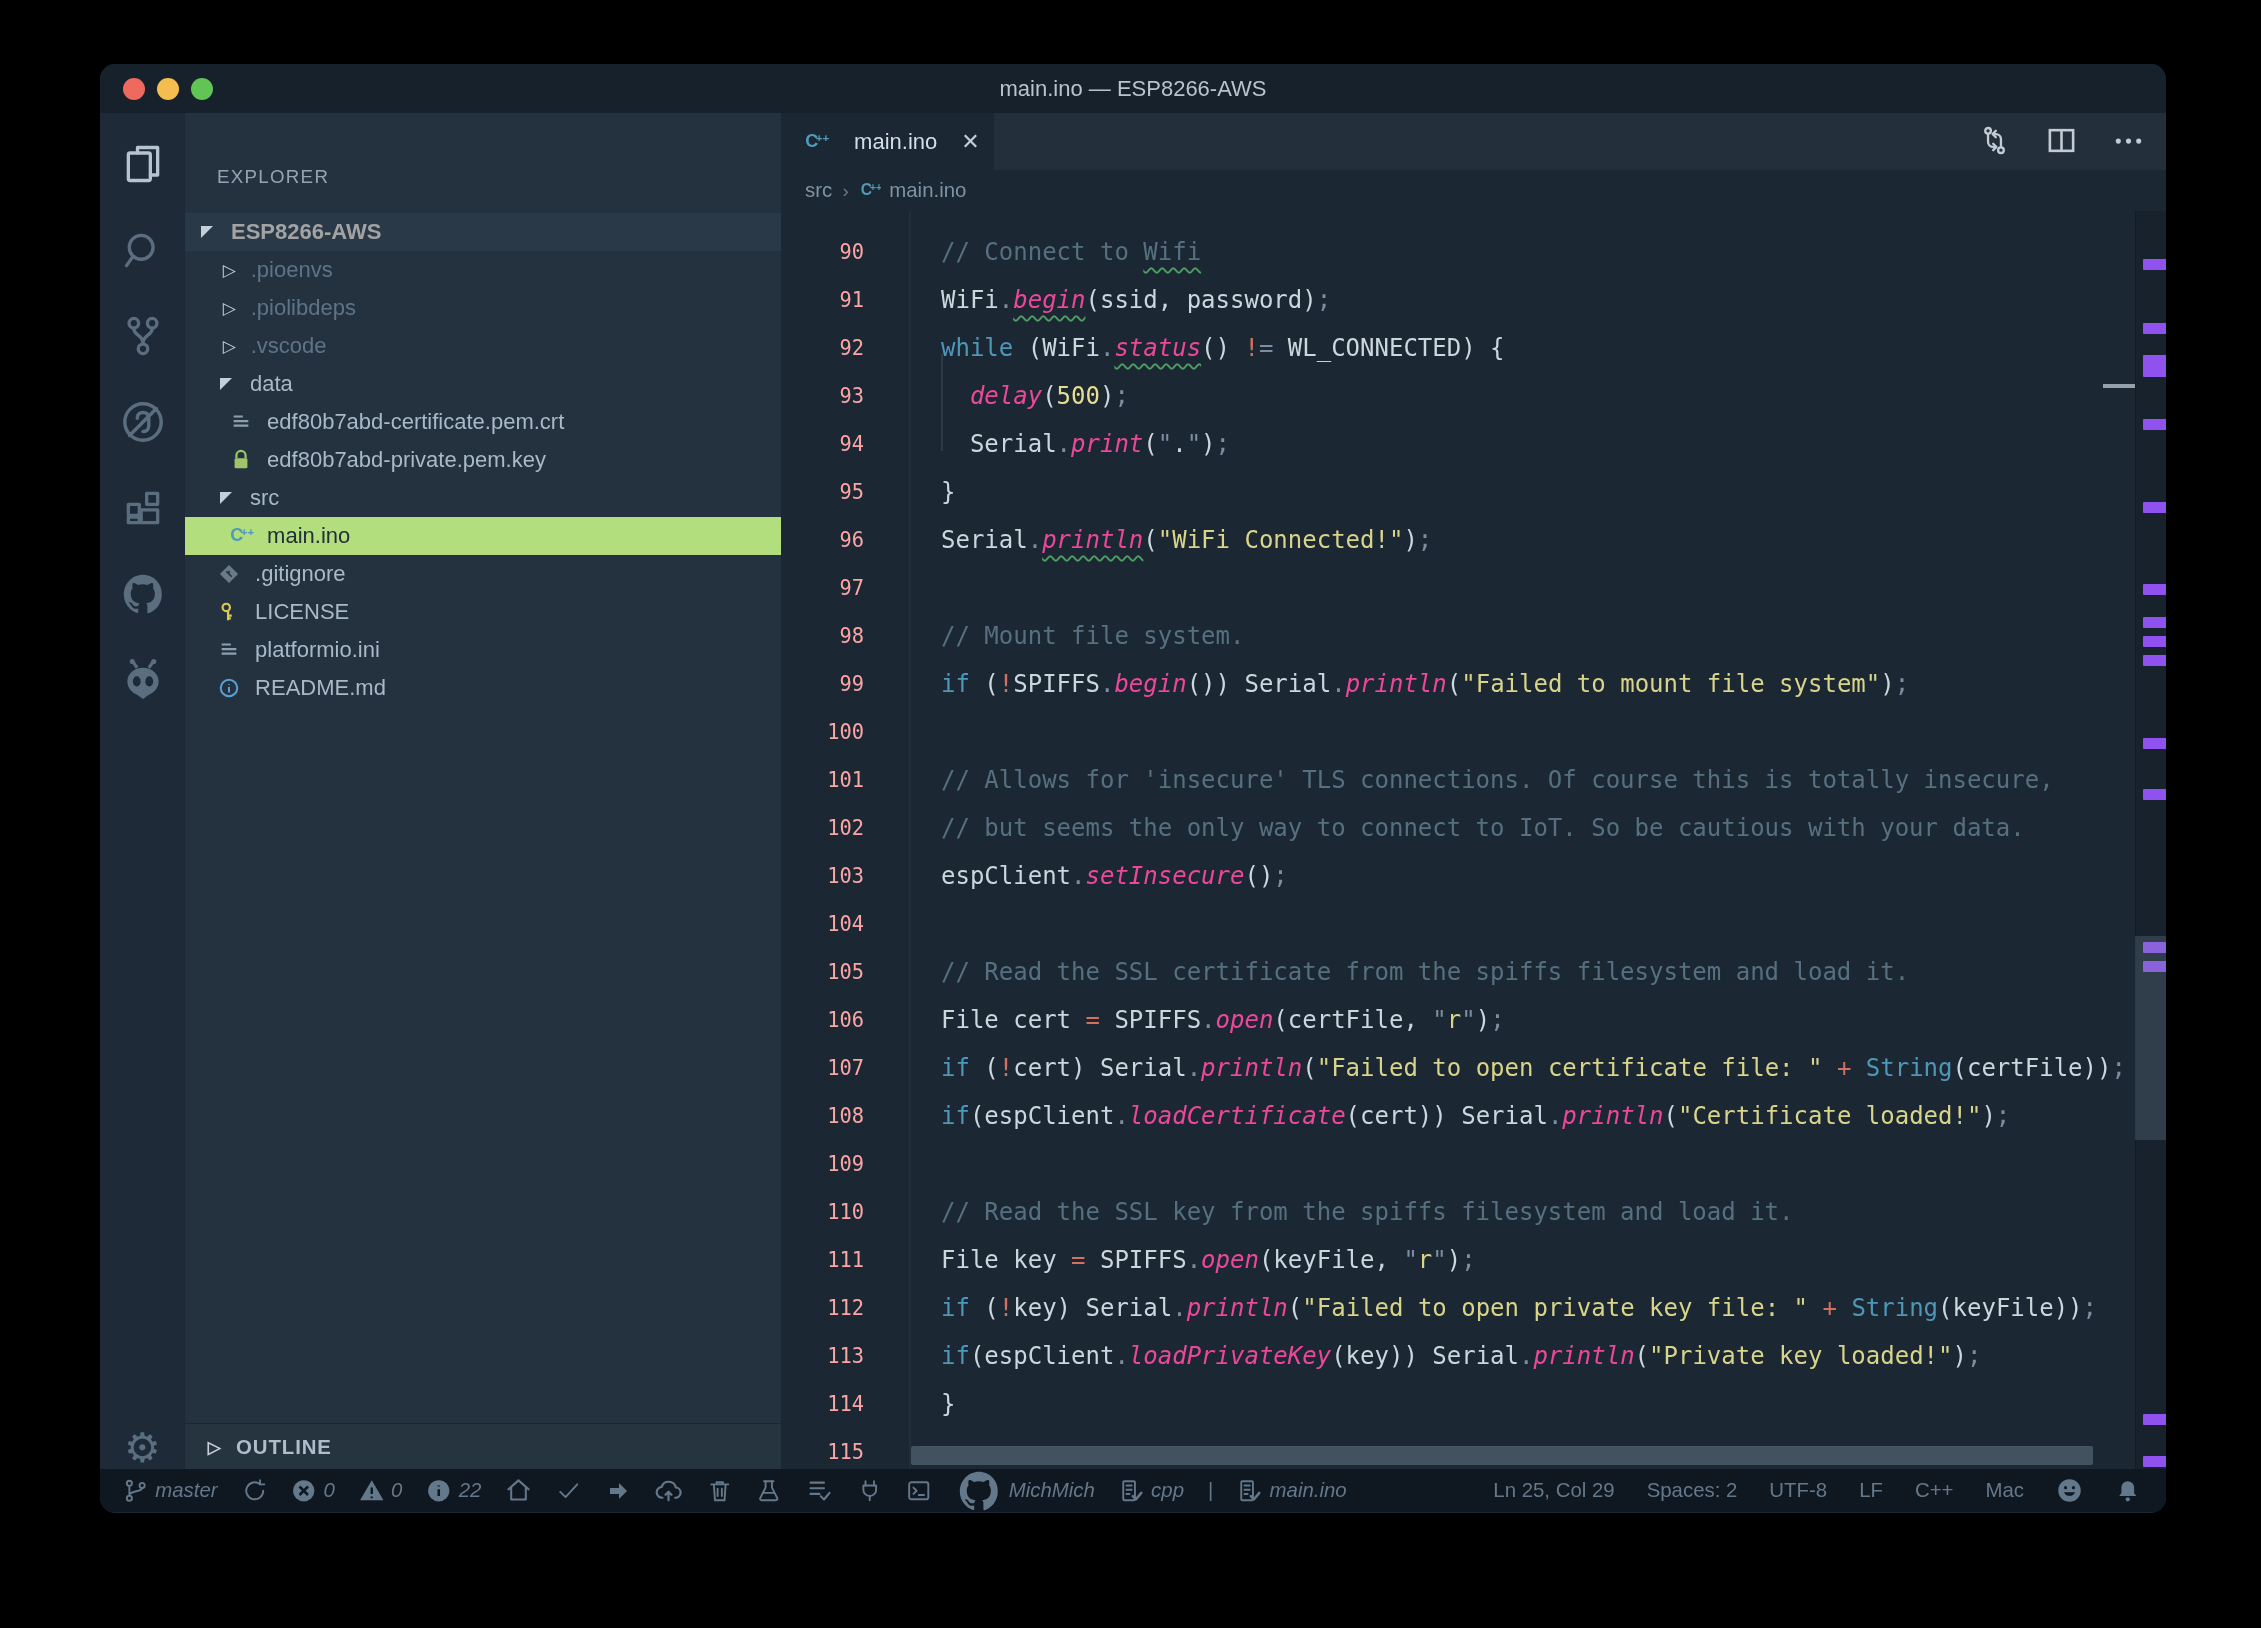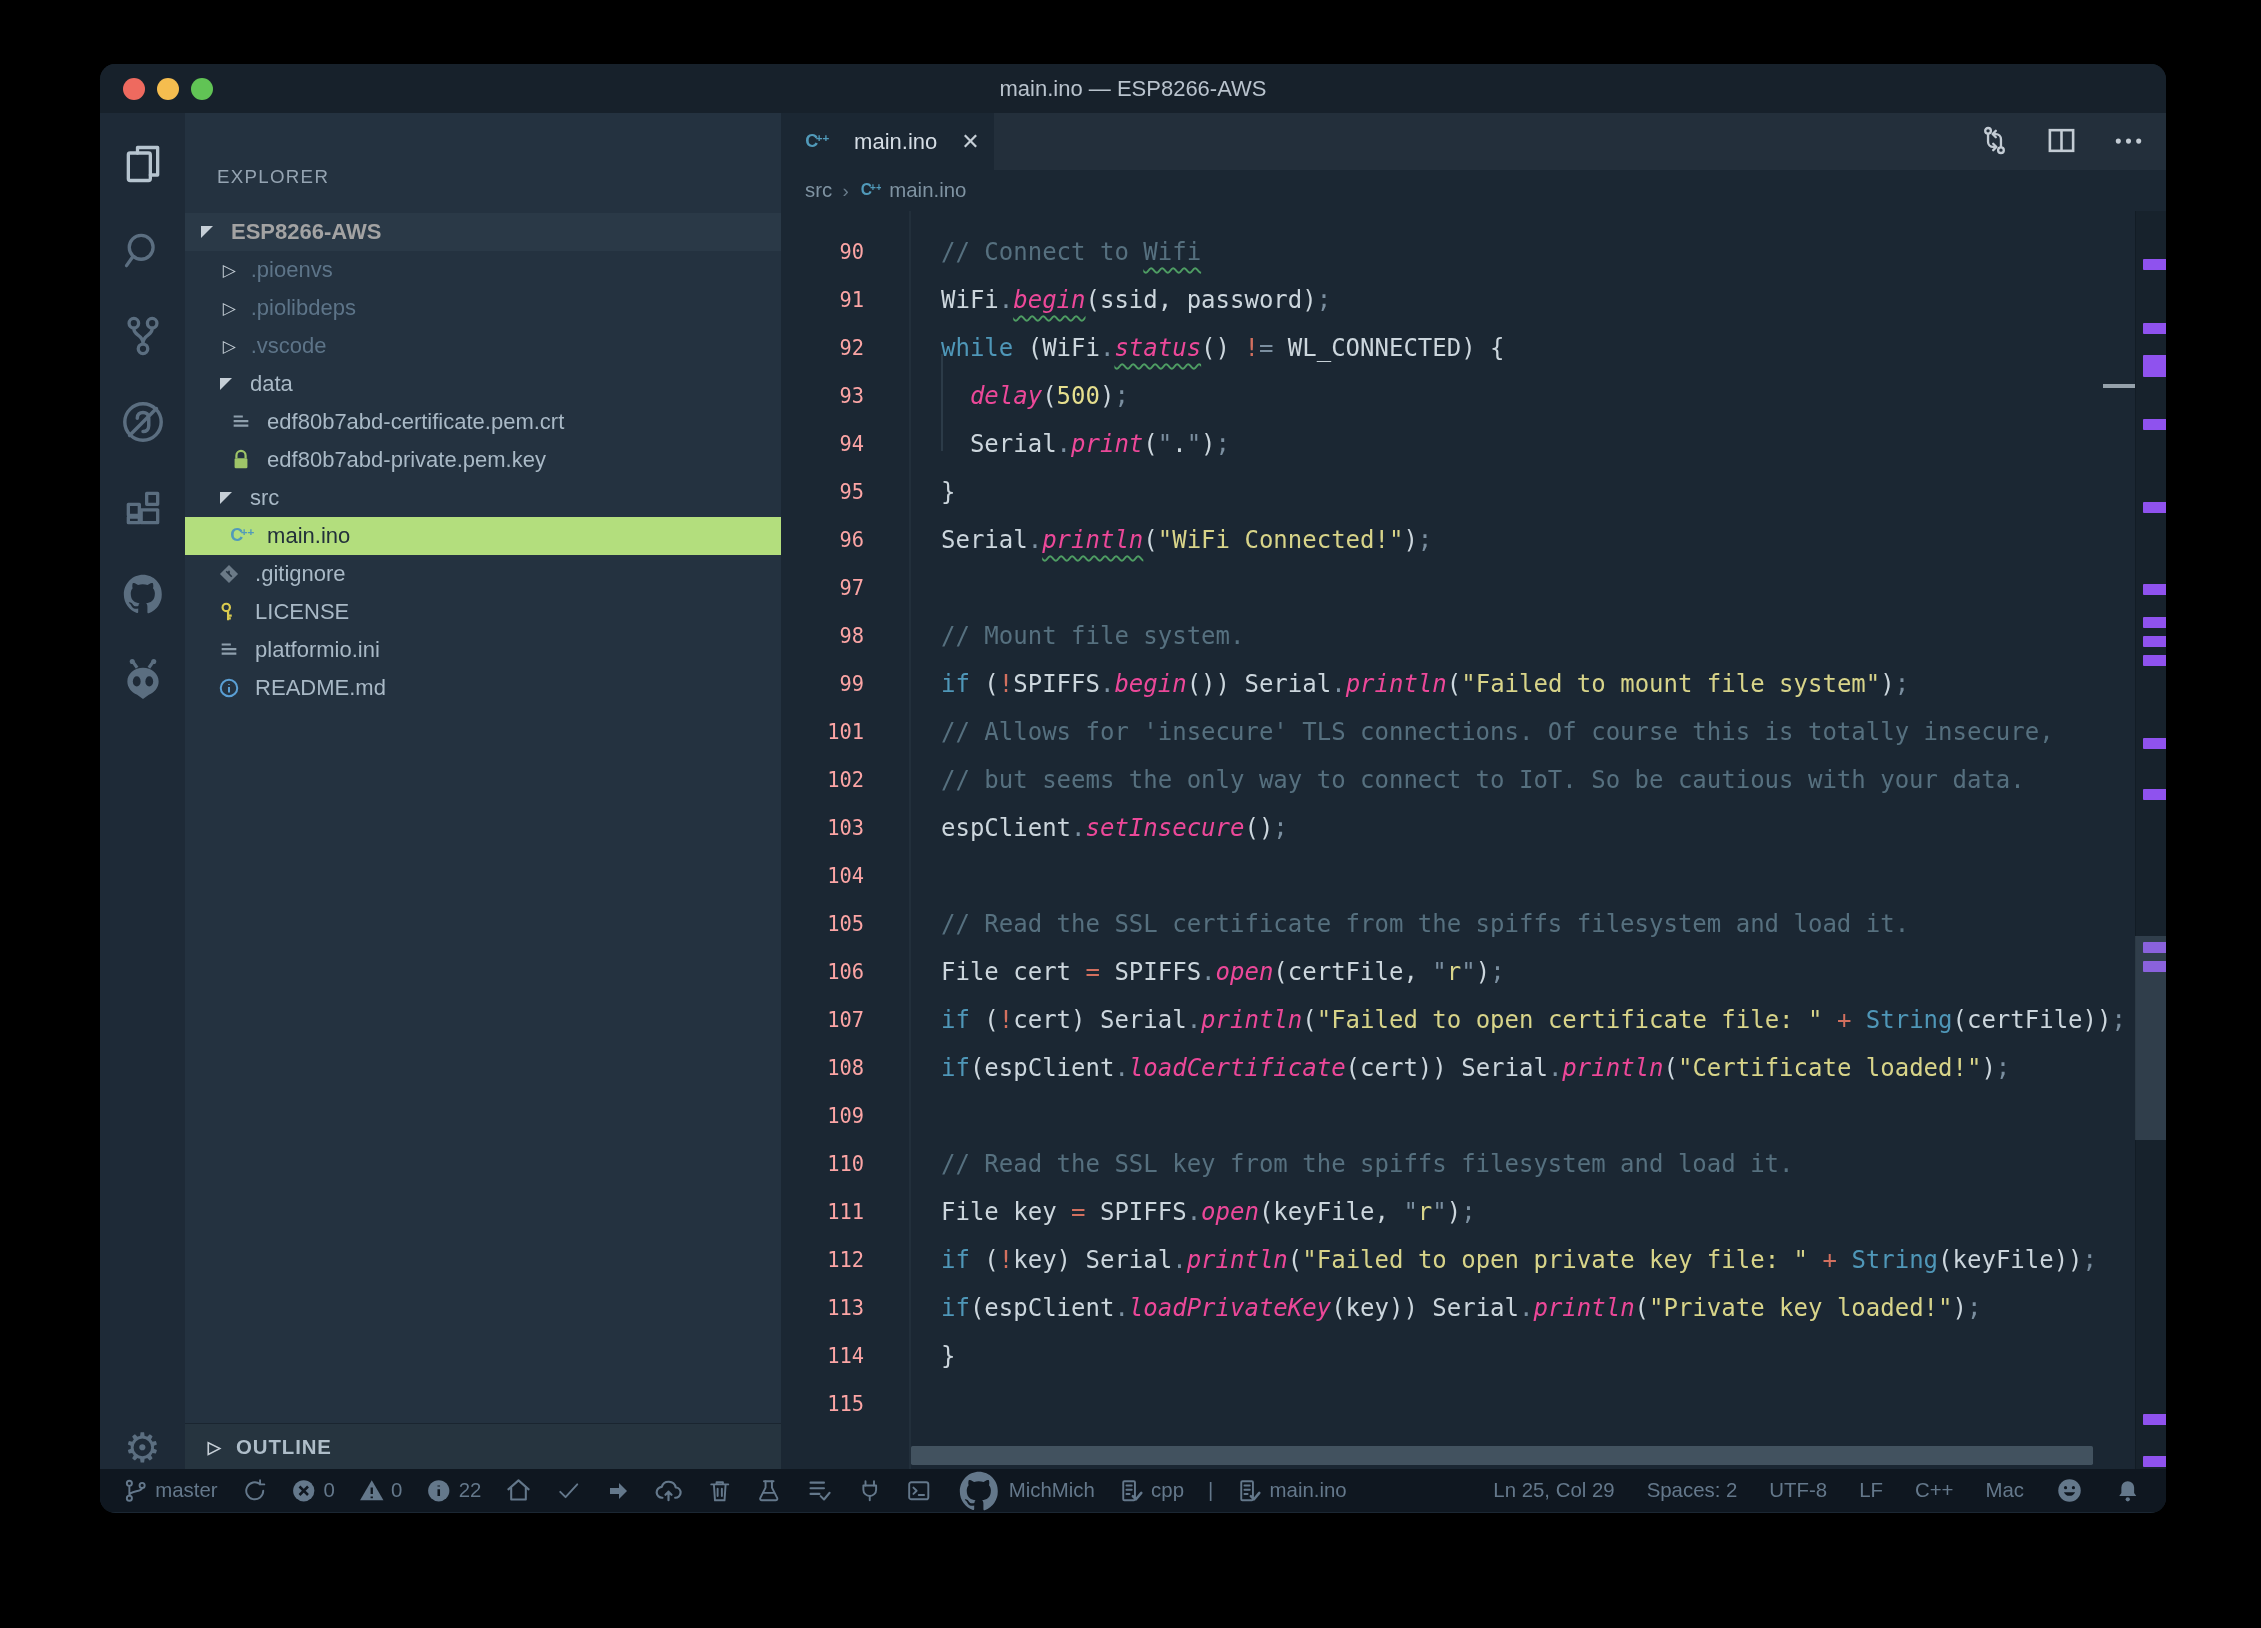--- a/index.html
+++ b/index.html
@@ -58,21 +58,21 @@
   .ov-dash{position:absolute;left:1322px;top:271px;width:32px;height:4.3px;background:#95a1ab;}
   .vthumb{position:absolute;left:1354px;top:823px;width:31px;height:204px;background:rgba(125,148,168,0.25);}
   .hthumb{position:absolute;left:130px;top:1333px;width:1182px;height:18.7px;background:#42525f;border-radius:1.7px;}
   
   .statusbar{position:absolute;left:0;top:1405px;width:2066px;height:43px;background:#0f1720;
     display:flex;align-items:center;color:#64788b;font-size:20.4px;}
   .sb-left{display:flex;align-items:center;margin-left:23px;gap:0;}
   .sb-right{display:flex;align-items:center;margin-left:auto;margin-right:25.5px;}
   .sb-item{display:flex;align-items:center;margin-right:24px;white-space:nowrap;}
   .sb-item svg{display:block;}
-  .sb-item .lbl{margin-left:6.8px;}
+  .sb-item .lbl{margin-left:6.8px;font-style:italic;}
   .sb-right .sb-item{margin-right:0;margin-left:32px;}
 </style>
 </head>
 <body>
 
 <div id="stage">
   <div id="window">
 
     <div class="titlebar">
       <div class="tl r"></div>
@@ -254,20 +254,21 @@
           <div class="code-line"><span class="ln">90</span><span class="lcontent"><span class="cm">// Connect to </span><span class="cm sq">Wifi</span></span></div>
           <div class="code-line"><span class="ln">91</span><span class="lcontent"><span class="pl">WiFi</span><span class="pu">.</span><span class="fn sq">begin</span><span class="pl">(ssid, password)</span><span class="pu">;</span></span></div>
           <div class="code-line"><span class="ln">92</span><span class="lcontent"><span class="kw">while</span><span class="pl"> (</span><span class="pl">WiFi</span><span class="pu">.</span><span class="fn sq">status</span><span class="pl">()</span><span class="pl"> </span><span class="op">!</span><span class="pu">=</span><span class="pl"> WL_CONNECTED</span><span class="pl">) {</span></span></div>
           <div class="code-line"><span class="ln">93</span><span class="lcontent"><span class="pl">  </span><span class="fn">delay</span><span class="pl">(</span><span class="num">500</span><span class="pl">)</span><span class="pu">;</span></span></div>
           <div class="code-line"><span class="ln">94</span><span class="lcontent"><span class="pl">  Serial</span><span class="pu">.</span><span class="fn">print</span><span class="pl">(</span><span class="pu">"</span><span class="pl">.</span><span class="pu">"</span><span class="pl">)</span><span class="pu">;</span></span></div>
           <div class="code-line"><span class="ln">95</span><span class="lcontent"><span class="pl">}</span></span></div>
           <div class="code-line"><span class="ln">96</span><span class="lcontent"><span class="pl">Serial</span><span class="pu">.</span><span class="fn sq">println</span><span class="pl">(</span><span class="str">"WiFi Connected!"</span><span class="pl">)</span><span class="pu">;</span></span></div>
           <div class="code-line"><span class="ln">97</span><span class="lcontent"></span></div>
           <div class="code-line"><span class="ln">98</span><span class="lcontent"><span class="cm">// Mount file system.</span></span></div>
           <div class="code-line"><span class="ln">99</span><span class="lcontent"><span class="kw">if</span><span class="pl"> (</span><span class="op">!</span><span class="pl">SPIFFS</span><span class="pu">.</span><span class="fn">begin</span><span class="pl">()) Serial</span><span class="pu">.</span><span class="fn">println</span><span class="pl">(</span><span class="str">"Failed to mount file system"</span><span class="pl">)</span><span class="pu">;</span></span></div>
+          <div class="code-line"><span class="ln">100</span><span class="lcontent"></span></div>
           <div class="code-line"><span class="ln">101</span><span class="lcontent"><span class="cm">// Allows for 'insecure' TLS connections. Of course this is totally insecure,</span></span></div>
           <div class="code-line"><span class="ln">102</span><span class="lcontent"><span class="cm">// but seems the only way to connect to IoT. So be cautious with your data.</span></span></div>
           <div class="code-line"><span class="ln">103</span><span class="lcontent"><span class="pl">espClient</span><span class="pu">.</span><span class="fn">setInsecure</span><span class="pl">()</span><span class="pu">;</span></span></div>
           <div class="code-line"><span class="ln">104</span><span class="lcontent"></span></div>
           <div class="code-line"><span class="ln">105</span><span class="lcontent"><span class="cm">// Read the SSL certificate from the spiffs filesystem and load it.</span></span></div>
           <div class="code-line"><span class="ln">106</span><span class="lcontent"><span class="pl">File cert </span><span class="op">=</span><span class="pl"> SPIFFS</span><span class="pu">.</span><span class="fn">open</span><span class="pl">(certFile, </span><span class="pu">"</span><span class="str">r</span><span class="pu">"</span><span class="pl">)</span><span class="pu">;</span></span></div>
           <div class="code-line"><span class="ln">107</span><span class="lcontent"><span class="kw">if</span><span class="pl"> (</span><span class="op">!</span><span class="pl">cert) Serial</span><span class="pu">.</span><span class="fn">println</span><span class="pl">(</span><span class="str">"Failed to open certificate file: "</span><span class="pl"> </span><span class="op">+</span><span class="pl"> </span><span class="kw">String</span><span class="pl">(certFile))</span><span class="pu">;</span></span></div>
           <div class="code-line"><span class="ln">108</span><span class="lcontent"><span class="kw">if</span><span class="pl">(espClient</span><span class="pu">.</span><span class="fn">loadCertificate</span><span class="pl">(cert)) Serial</span><span class="pu">.</span><span class="fn">println</span><span class="pl">(</span><span class="str">"Certificate loaded!"</span><span class="pl">)</span><span class="pu">;</span></span></div>
           <div class="code-line"><span class="ln">109</span><span class="lcontent"></span></div>
           <div class="code-line"><span class="ln">110</span><span class="lcontent"><span class="cm">// Read the SSL key from the spiffs filesystem and load it.</span></span></div>

